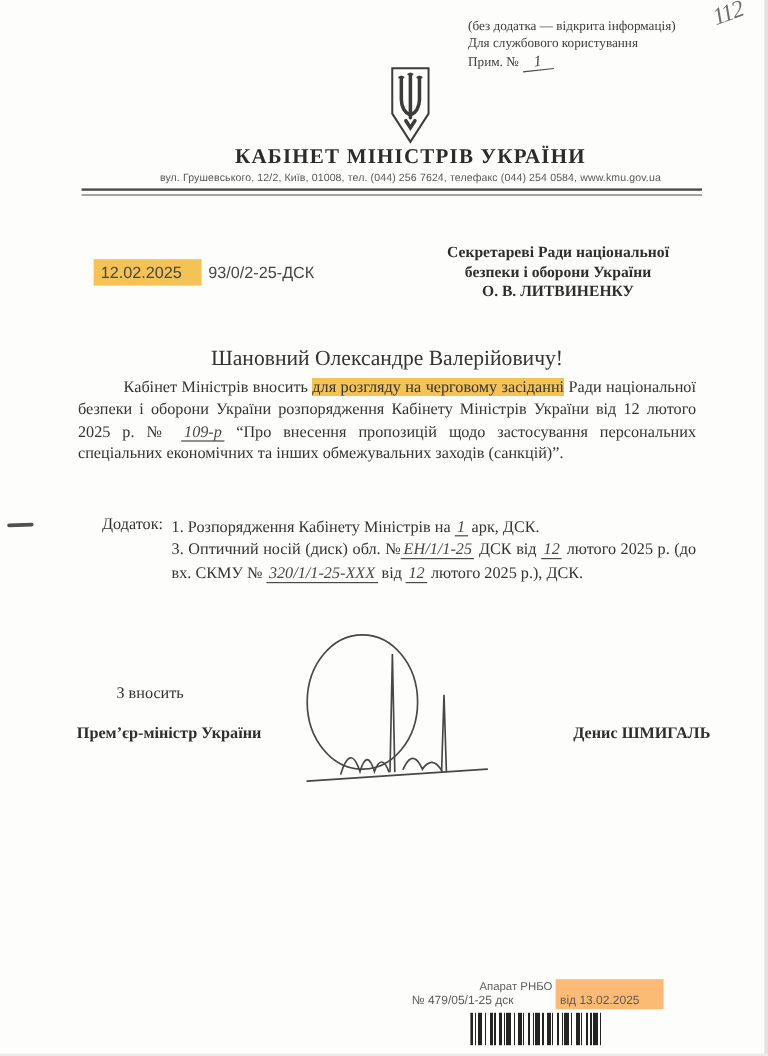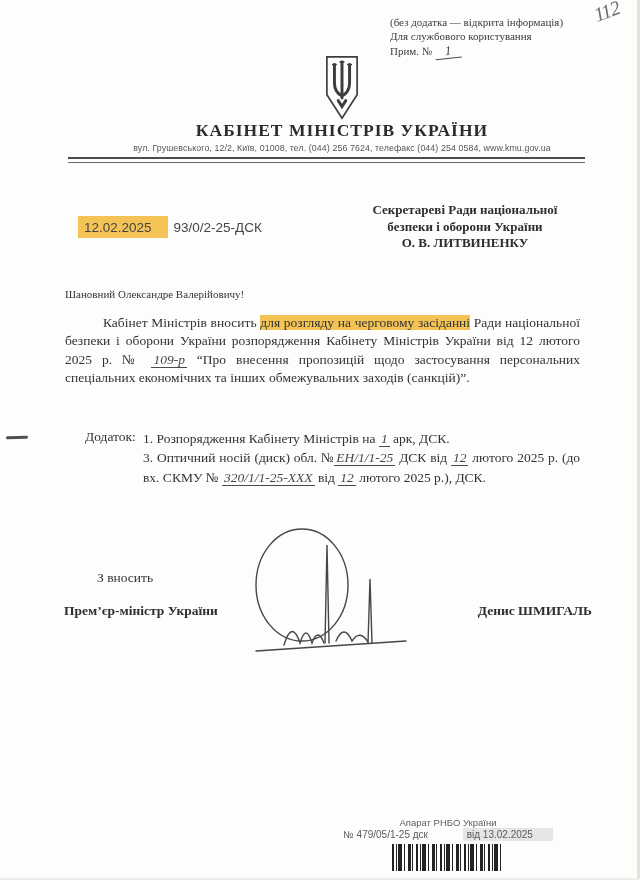--- a/index.html
+++ b/index.html
@@ -23,21 +23,21 @@
   
   .ref-row{position:absolute;left:78px;top:220px;font-family:"Liberation Sans",sans-serif;font-size:13.5px;color:#454545;}
   .hl{background:#f3c455;}
   .hl-date{background:#f3c455;padding:4px 16px 3px 6px;}
   .ref-num{margin-left:6px;}
 
   
   .recipient{position:absolute;left:352px;top:202px;width:226px;text-align:center;font-weight:bold;font-size:13px;line-height:16.5px;color:#2e2e2e;}
 
   
-  .salutation{position:absolute;left:65px;top:288px;width:515px;text-align:left;font-size:11px;color:#333;}
+  .salutation{position:absolute;left:65px;top:288px;width:515px;text-align:center;font-size:18px;color:#333;}
   .body-par{position:absolute;left:65px;top:314px;width:515px;font-size:13.5px;line-height:18.4px;text-align:justify;text-indent:38px;margin:0;color:#333;}
   .hw{font-style:italic;color:#474747;margin-top:28px;}
   .uline{border-bottom:1px solid #4a4a4a;padding:0 2px;}
 
   
   .att-label{position:absolute;left:85px;top:429px;font-size:13.5px;color:#333;}
   .att-items{position:absolute;left:143px;top:429px;width:437px;font-size:13.5px;line-height:19.4px;color:#333;}
   .att-item3{text-align:justify;}
 
   
@@ -45,21 +45,21 @@
   .signer-title{position:absolute;left:64px;top:603px;font-size:13.5px;font-weight:bold;color:#2e2e2e;}
   .signer-name{position:absolute;left:420px;top:603px;width:172px;text-align:right;font-size:13.5px;font-weight:bold;color:#2e2e2e;}
   .signature{position:absolute;left:240px;top:523px;}
 
   .edge-dash{position:absolute;left:6px;top:436px;width:22px;height:3px;background:#4f4f4f;border-radius:2px;transform:rotate(-2deg);}
 
   
   .stamp{position:absolute;left:333px;top:817px;width:230px;text-align:center;font-family:"Liberation Sans",sans-serif;color:#5e5e5e;}
   .stamp-org{font-size:9.5px;}
   .stamp-row{font-size:10px;white-space:nowrap;margin-top:1px;color:#5a5a5a;}
-  .stamp-hl{background:#e5e5e5;padding:1px 20px 1px 4px;color:#5a5a5a;margin-left:32px;}
+  .stamp-hl{background:#fdba74;padding:13px 20px 1px 4px;color:#5a5a5a;margin-left:32px;}
   .barcode{width:112px;height:27px;margin:4px auto 0;background:repeating-linear-gradient(90deg,
     #232323 0 2px,#fdfdfc 2px 4px,
     #232323 4px 5px,#fdfdfc 5px 6px,
     #232323 6px 10px,#fdfdfc 10px 12px,
     #232323 12px 13px,#fdfdfc 13px 16px,
     #232323 16px 19px,#fdfdfc 19px 20px,
     #232323 20px 21px,#fdfdfc 21px 24px);}
 </style>
 </head>
 <body>

